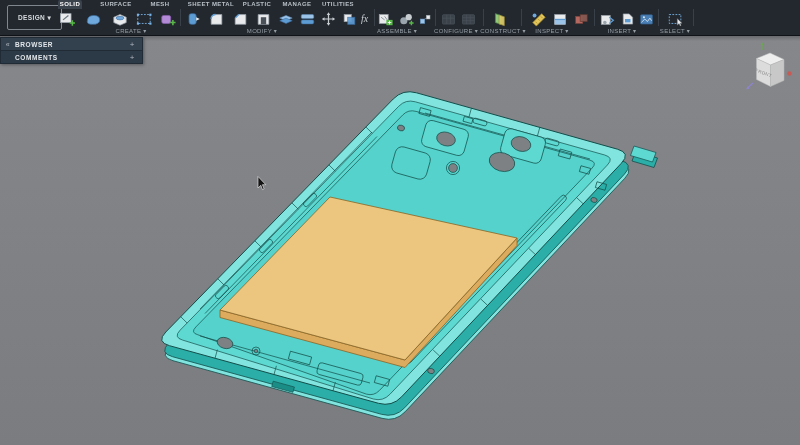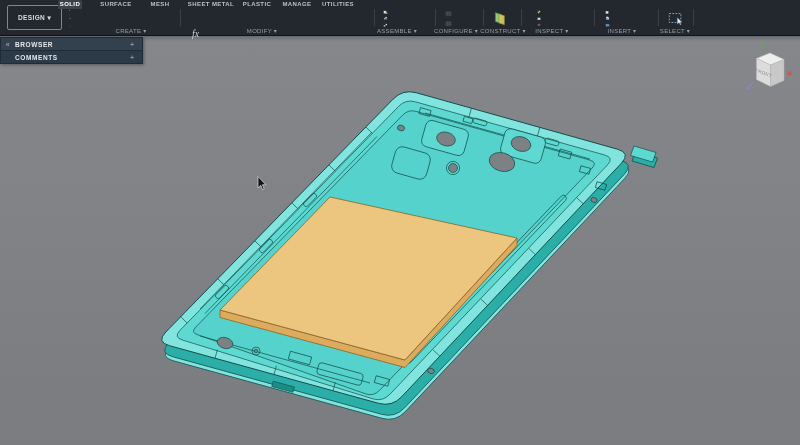--- a/index.html
+++ b/index.html
@@ -21,21 +21,21 @@
 
   
   .toolbar{position:absolute;left:0;top:0;width:800px;height:36px;background:var(--toolbar-bg);
            border-bottom:1px solid var(--toolbar-border);z-index:3;}
   .design-btn{position:absolute;left:7px;top:5px;width:55px;height:25px;background:transparent;
            border:1px solid var(--design-border);border-radius:2px;color:var(--design-text);
            font-family:"Liberation Sans",sans-serif;font-size:6.5px;font-weight:bold;letter-spacing:.4px;cursor:pointer;}
   .tab{position:absolute;top:0;height:9px;line-height:9px;text-align:center;font-size:6px;font-weight:bold;
        letter-spacing:.4px;color:var(--tab-text);cursor:pointer;}
   .tab.active{background:var(--tab-active-bg);color:var(--tab-active-text);border-radius:2px 2px 0 0;}
-  .grp{position:absolute;top:10px;height:17px;display:flex;align-items:center;flex-direction:column;}
+  .grp{position:absolute;top:10px;height:17px;display:flex;align-items:center;}
   .tbico{height:16px;display:block;cursor:pointer;}
   .tbico-fx{font-size:10px;font-style:italic;color:#c8cdd2;line-height:16px;cursor:pointer;font-family:"Liberation Serif",serif;}
   .sep{position:absolute;top:9px;height:17px;width:1px;background:#3a4047;}
   .grp-label{position:absolute;top:27px;height:8px;width:80px;text-align:center;font-size:6px;
              letter-spacing:.3px;color:var(--label-text);cursor:pointer;}
 
   
   .canvas{position:absolute;left:0;top:36px;width:800px;height:409px;
           background:linear-gradient(var(--canvas-top),var(--canvas-bottom));z-index:1;}
   .canvas::before{content:"";position:absolute;left:0;top:0;width:100%;height:5px;

